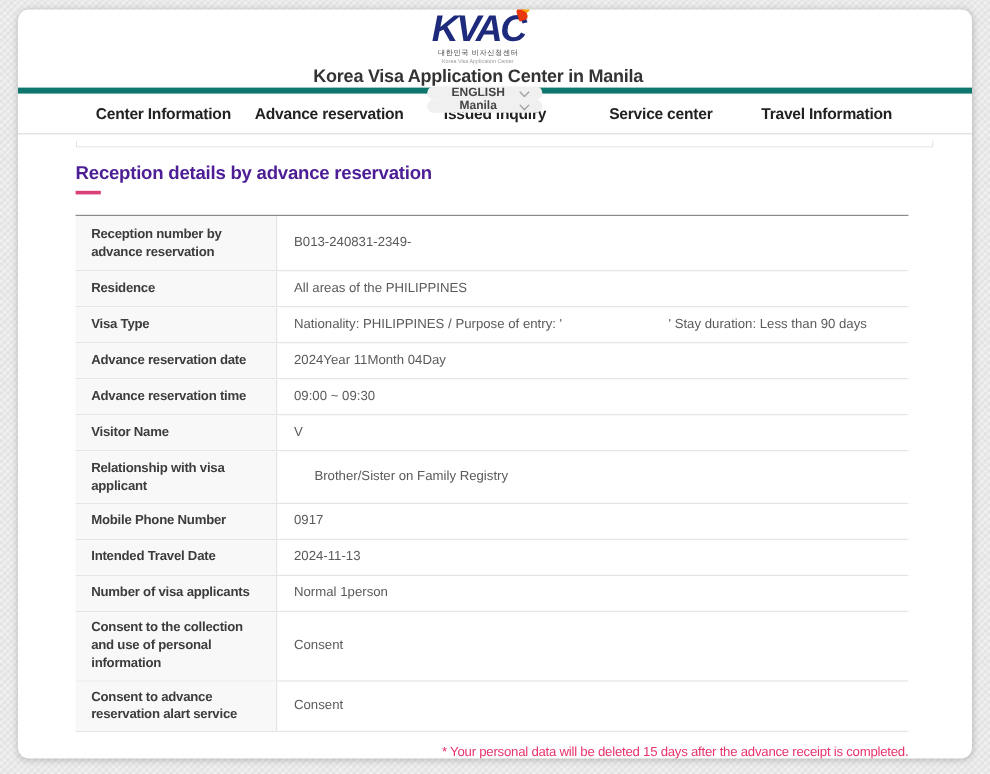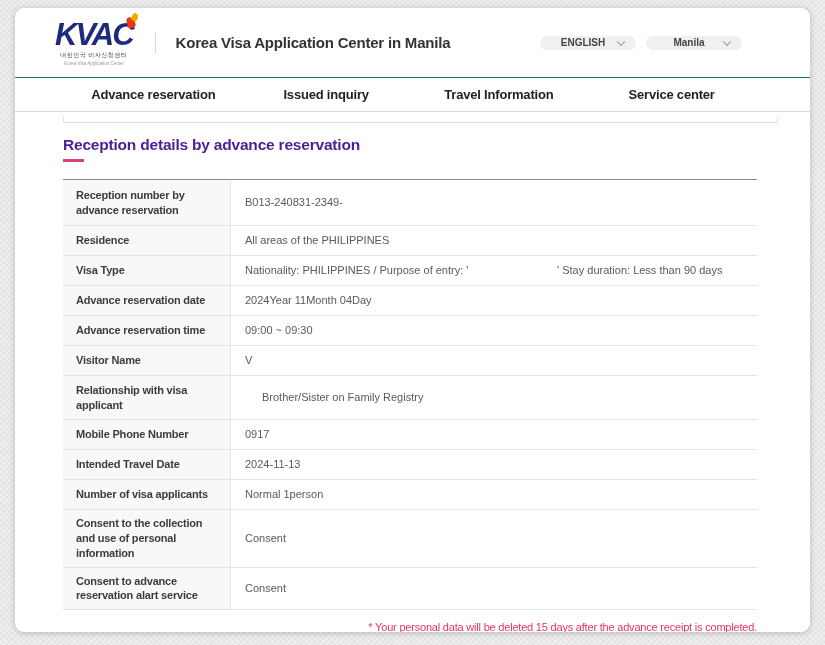--- a/index.html
+++ b/index.html
@@ -13,21 +13,21 @@
   }
   .card {
     position:absolute; left:15px; top:8px; width:795px; height:624px;
     background:#fff; border-radius:9px;
     box-shadow:0 1px 6px rgba(0,0,0,0.22);
     overflow:hidden;
   }
   
   .header {
     height:70px; display:flex; align-items:center;
-    padding:0 68px 0 40px; border-bottom:1px solid #0f766e;
+    padding:0 68px 0 40px; border-bottom:5px solid #0f766e;flex-direction:column;
   }
   .logo { position:relative; display:flex; flex-direction:column; align-items:center; cursor:pointer; margin-top:2px; }
   .logo-text {
     font-size:31px; font-weight:bold; font-style:italic; letter-spacing:-2px;
     color:#1e2b7d; line-height:28px; position:relative;
   }
   .flame { position:absolute; top:-7px; right:-5px; width:13px; height:14px; }
   .flame::before {
     content:""; position:absolute; right:3px; top:3px; width:8px; height:11px;
     background:#e8380d; border-radius:70% 100% 60% 10% / 60% 100% 60% 10%;
@@ -107,24 +107,25 @@
       <span class="dd-label">ENGLISH</span>
       <span class="chev"></span>
     </div>
     <div class="dropdown">
       <span class="dd-label">Manila</span>
       <span class="chev"></span>
     </div>
   </div>
 
   <div class="nav">
+    <div class="nav-item">Center Information</div>
     <div class="nav-item">Advance reservation</div>
     <div class="nav-item">Issued inquiry</div>
+    <div class="nav-item">Service center</div>
     <div class="nav-item">Travel Information</div>
-    <div class="nav-item">Service center</div>
   </div>
 
   <div class="content">
     <div class="prev-edge"></div>
 
     <div class="page-title">Reception details by advance reservation</div>
     <div class="title-underline"></div>
 
     <div class="rtable">
       <div class="trow">

